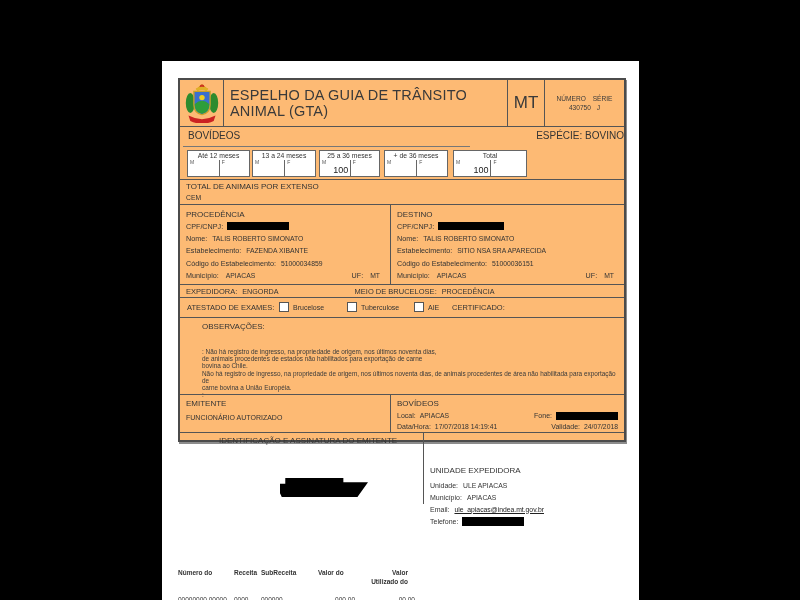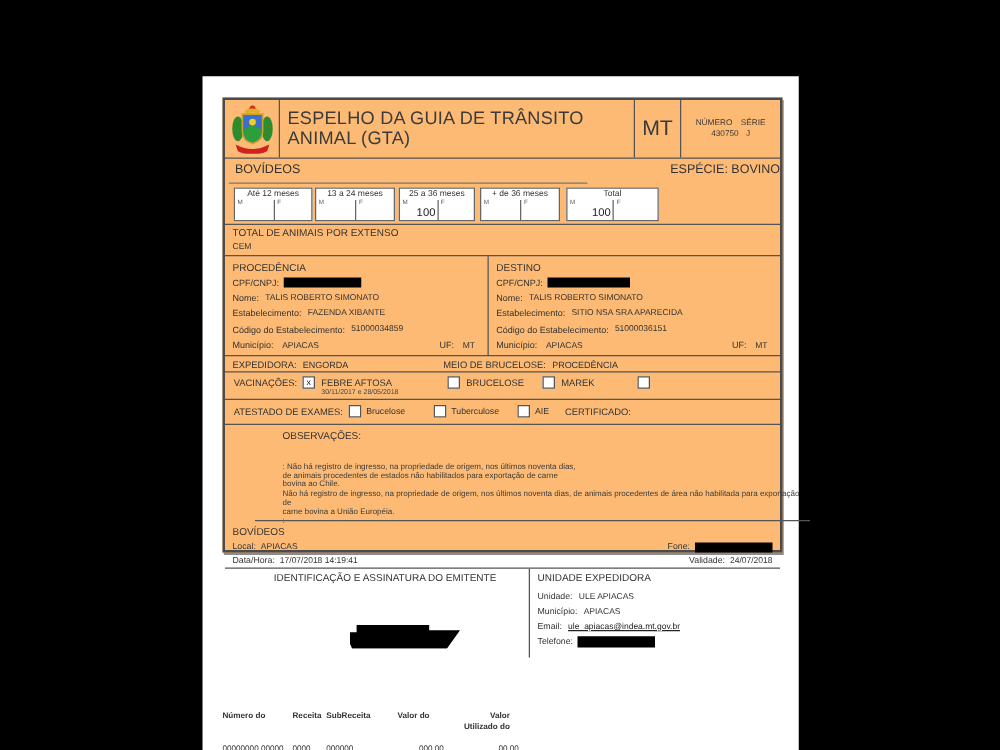--- a/index.html
+++ b/index.html
@@ -68,21 +68,21 @@
 
   
   .sec-vacinacoes { height:22px; font-size:7.5px; }
   .sec-atestado { height:20px; font-size:7.5px; }
   .abs { position:absolute; }
   .cb { position:absolute; width:10px; height:10px; border:1px solid #555; background:#fff;
         font-size:7px; text-align:center; line-height:10px; color:#222; }
   .small-dates { position:absolute; font-size:5.6px; color:#444; }
 
   
-  .sec-observacoes { height:77px; padding:4px 6px 0 22px;margin-left:24px; }
+  .sec-observacoes { height:77px; padding:4px 6px 0 22px; }
   .obs-lines { margin-top:17px; }
   .obs-line { font-size:6.4px; line-height:7.2px; color:#3a3a3a; }
 
   
   .sec-emitente { height:38px; display:flex; }
   .em-left { width:211px; border-right:1px solid #555; padding:4px 6px 0 6px; }
   .em-left .who { font-size:7px; margin-top:6px; }
   .em-right { flex:1; padding:4px 6px 0 6px; }
   .em-row { display:flex; justify-content:space-between; align-items:center; height:11px; font-size:7px; }
   .em-row .pair { display:flex; align-items:center; }
@@ -90,21 +90,21 @@
   .em-row .val { margin-left:4px; font-size:6.8px; }
 
   
   .sec-ident { height:71px; display:flex; border-bottom:none;padding-left:33px; }
   .id-left { width:211px; border-right:1px solid #555; padding:3px 6px 0 6px; position:relative; }
   .signature { position:absolute; left:67px; top:45px; width:88px; height:19px; background:#000;
                clip-path:polygon(0 30%, 6% 30%, 6% 0, 72% 0, 72% 22%, 100% 22%, 88% 100%, 2% 100%, 0 80%); }
   .id-right { flex:1; padding:3px 6px 0 6px; }
   .un-line { height:12px; display:flex; align-items:center; font-size:7px; }
   .un-line .val { margin-left:5px; font-size:6.8px; }
-  .un-title { margin-bottom:4px; }
+  .un-title { margin-bottom:4px;margin-top:30px; }
   .email-link { text-decoration:underline; color:#222; cursor:pointer; }
   .redact2 { display:inline-block; background:#000; height:9px; width:62px; margin-left:4px; }
 
   
   .fee { position:absolute; font-size:6.5px; font-weight:bold; color:#333; }
   .fee-c1 { left:178px; top:569px; }
   .fee-c2 { left:234px; top:569px; }
   .fee-c3 { left:261px; top:569px; }
   .fee-c4 { left:318px; top:569px; }
   .fee-c5 { left:340px; top:569px; width:68px; text-align:right; }
@@ -256,31 +256,20 @@
       </div>
     </div>
 
     <div class="sec sec-finalidade">
       <span>EXPEDIDORA:</span>
       <span class="fin-val">ENGORDA</span>
       <span class="transp">MEIO DE BRUCELOSE:</span>
       <span class="fin-val">PROCEDÊNCIA</span>
     </div>
 
-    <div class="sec sec-vacinacoes">
-      <span class="abs" style="left:7px; top:4px;">VACINAÇÕES:</span>
-      <span class="cb" style="left:62px; top:3px;">x</span>
-      <span class="abs" style="left:77px; top:4px;">FEBRE AFTOSA</span>
-      <span class="small-dates" style="left:77px; top:13px;">30/11/2017   e 28/05/2018</span>
-      <span class="cb" style="left:178px; top:3px;"></span>
-      <span class="abs" style="left:193px; top:4px;">BRUCELOSE</span>
-      <span class="cb" style="left:254px; top:3px;"></span>
-      <span class="abs" style="left:269px; top:4px;">MAREK</span>
-      <span class="cb" style="left:330px; top:3px;"></span>
-    </div>
 
     <div class="sec sec-atestado">
       <span class="abs" style="left:7px; top:5px;">ATESTADO DE EXAMES:</span>
       <span class="cb" style="left:99px; top:4px;"></span>
       <span class="abs" style="left:113px; top:6px; font-size:7px;">Brucelose</span>
       <span class="cb" style="left:167px; top:4px;"></span>
       <span class="abs" style="left:181px; top:6px; font-size:7px;">Tuberculose</span>
       <span class="cb" style="left:234px; top:4px;"></span>
       <span class="abs" style="left:248px; top:6px; font-size:7px;">AIE</span>
       <span class="abs" style="left:272px; top:5px;">CERTIFICADO:</span>
@@ -292,20 +281,24 @@
         <div class="obs-line">: Não há registro de ingresso, na propriedade de origem, nos últimos noventa dias,</div>
         <div class="obs-line">de animais procedentes de estados não habilitados para exportação de carne</div>
         <div class="obs-line">bovina ao Chile.</div>
         <div class="obs-line">Não há registro de ingresso, na propriedade de origem, nos últimos noventa dias, de animais procedentes de área não habilitada para exportação de</div>
         <div class="obs-line">carne bovina a União Européia.</div>
         <div class="obs-line">:</div>
       </div>
     </div>
 
     <div class="sec sec-emitente">
+      <div class="em-left">
+        <div class="sec-title">EMITENTE</div>
+        <div class="who">FUNCIONÁRIO AUTORIZADO</div>
+      </div>
       <div class="em-right">
         <div class="sec-title" style="margin-bottom:2px;">BOVÍDEOS</div>
         <div class="em-row">
           <span class="pair">
             <span class="lab">Local:</span>
             <span class="val">APIACAS</span>
           </span>
           <span class="pair">
             <span class="lab">Fone:</span>
             <span class="redact"></span>

